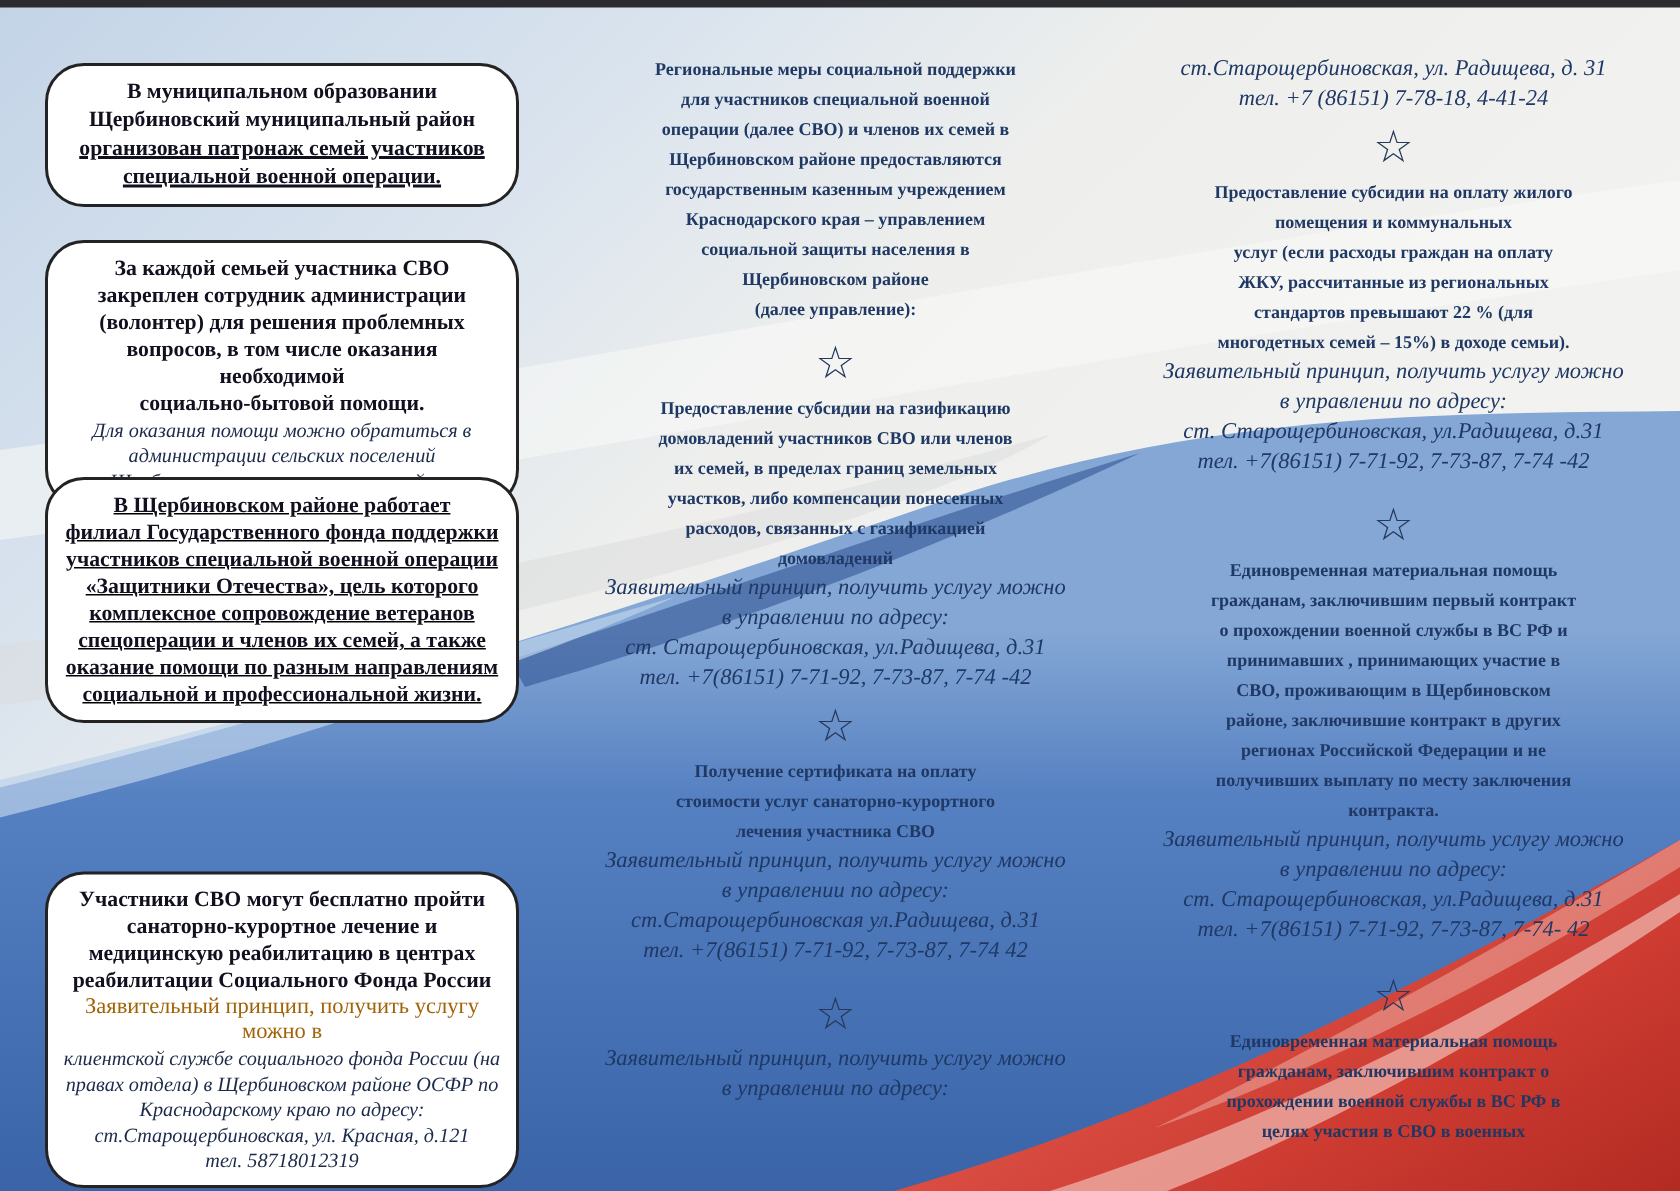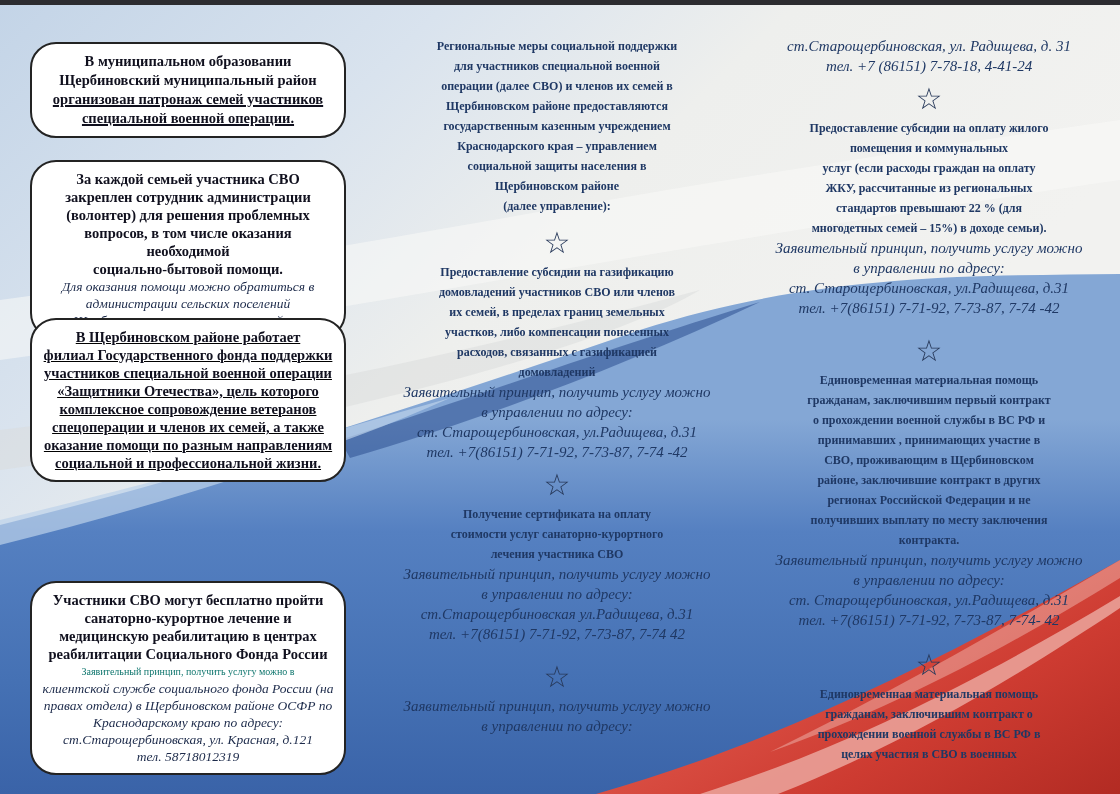--- a/index.html
+++ b/index.html
@@ -14,21 +14,21 @@
   .col-right{left:740px;top:36px;width:378px;text-align:center;}
 
   
   .box{position:absolute;left:30px;width:316px;background:#ffffff;
        border:2px solid #232323;border-radius:26px;z-index:4;
        padding:8px 10px;box-sizing:border-box;text-align:center;}
   .box-bold{font-weight:bold;font-size:14.5px;line-height:18px;color:#10101e;white-space:pre-line;}
   .box-underline{font-weight:bold;font-size:14.5px;line-height:19px;color:#10101e;
        white-space:pre-line;text-decoration:underline;text-decoration-thickness:1.5px;}
   .box-italic{font-style:italic;font-size:13.5px;line-height:17px;color:#1c2a4a;white-space:pre-line;}
-  .box-plain{font-size:10px;line-height:17px;color:#0f766e;white-space:pre-line;}
+  .box-plain{font-size:15px;line-height:17px;color:#a16207;white-space:pre-line;}
 
   
   .h-bold{font-weight:bold;font-size:12px;line-height:20px;color:#1f3864;white-space:pre-line;}
   .h-italic{font-style:italic;font-size:15px;line-height:20px;color:#1f3864;white-space:pre-line;}
   .star{font-size:30px;line-height:34px;color:#27395a;margin:6px 0 2px 0;font-family:"DejaVu Sans",sans-serif;font-weight:normal;}
   .mb6{margin-bottom:6px;}
 </style>
 </head>
 <body>
 

